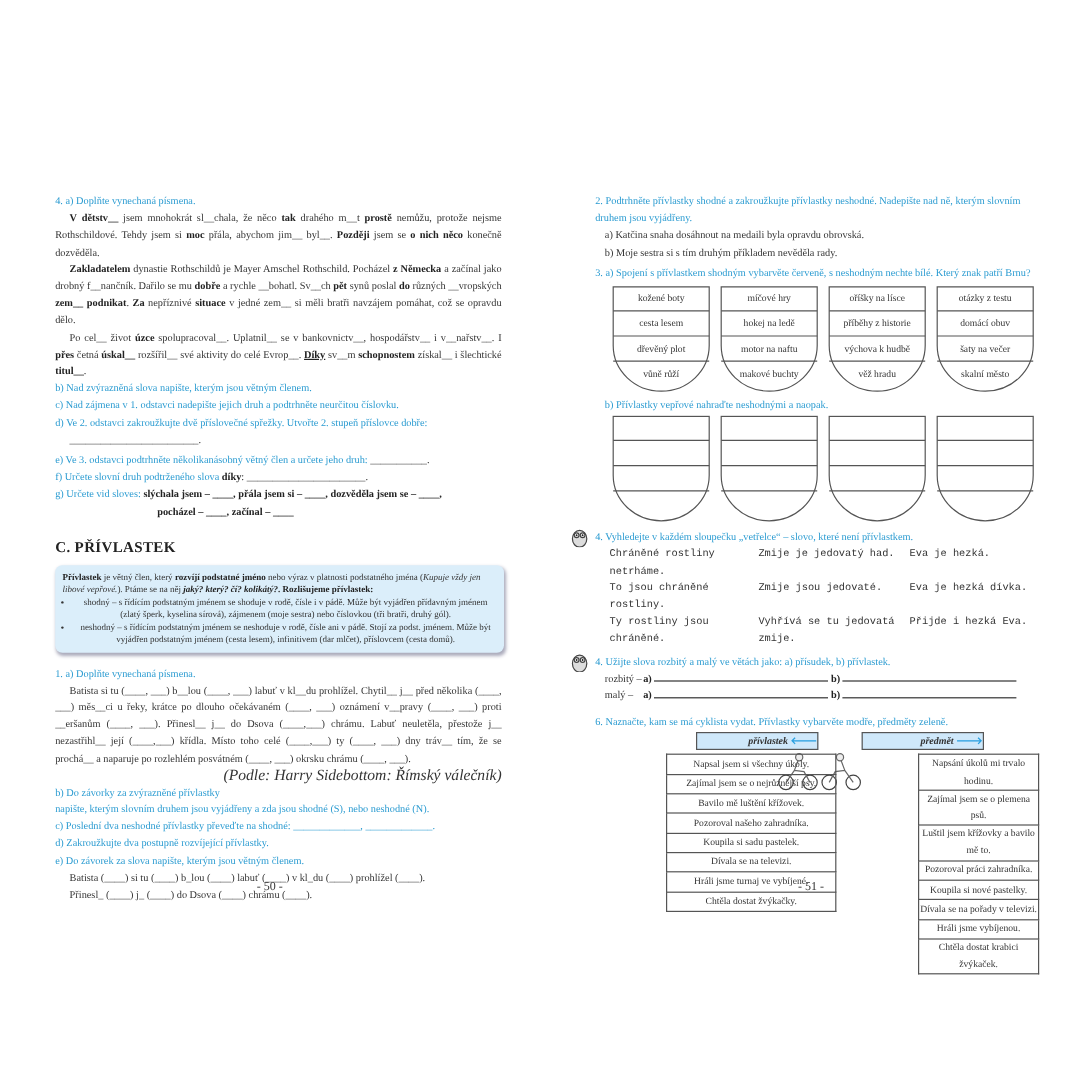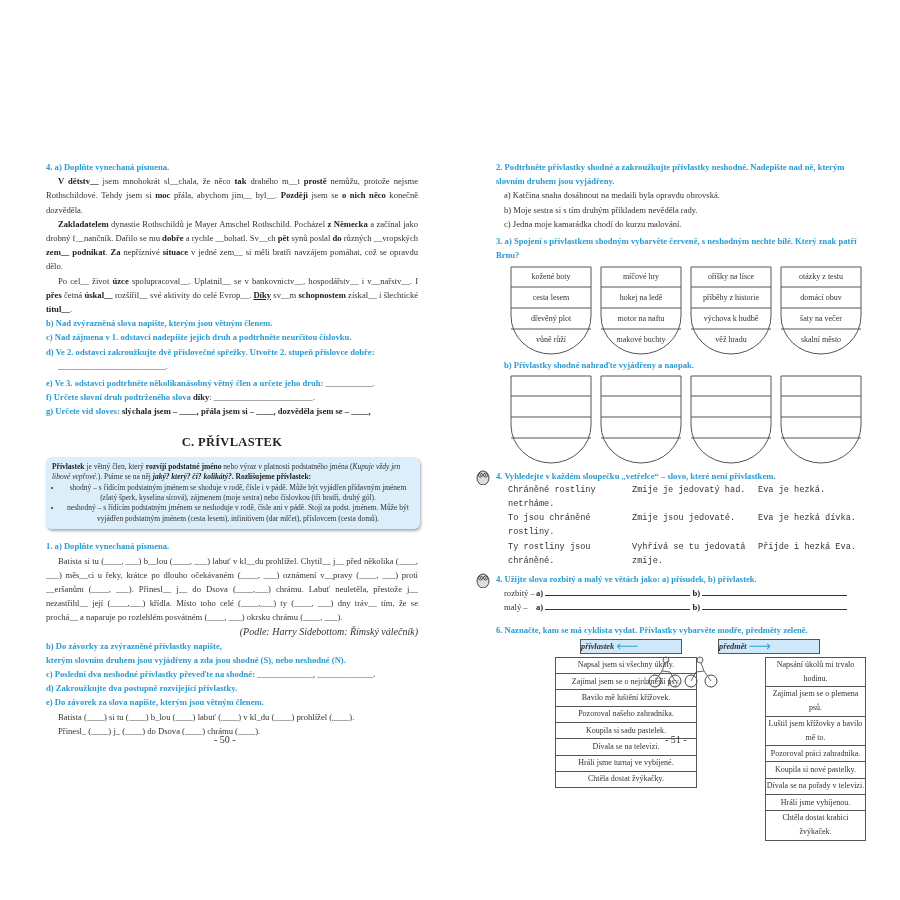--- a/index.html
+++ b/index.html
@@ -1,41 +1,41 @@
 <!DOCTYPE html>
 <html><head>
 <meta charset="utf-8">
 <style>
   html, body { margin:0; padding:0; }
   body { width:900px; height:900px; background:#ffffff; position:relative; overflow:hidden;
          font-family:"Liberation Serif", "DejaVu Serif", serif; color:#333; }
   .page { position:absolute; top:160px; font-size:8.6px; line-height:14.2px; }
   .left { left:46px; width:372px; }
   .right { left:496px; width:370px; }
-  .q { color:#2a9bd1; font-weight:bold; }
+  .q { color:#2a9bd1; font-weight:normal; }
   .ind { text-indent:12px; text-align:justify; }
   b { font-weight:bold; color:#222; }
-  .sec-title { text-align:center; font-weight:bold; font-size:12.5px; letter-spacing:0.3px; color:#222; margin:16px 0 8px; }
+  .sec-title { text-align:left; font-weight:bold; font-size:12.5px; letter-spacing:0.3px; color:#222; margin:16px 0 8px; }
   .infobox { background:#dbeefa; border-radius:6px; padding:5px 6px; font-size:7.5px; line-height:10.4px;
              box-shadow:1px 2px 3px #aab; margin-right:-2px; }
   .infobox ul { margin:0; padding:0 0 0 10px;text-align:center; }
   .infobox li { margin:0; }
   .pgnum { position:absolute; top:734px; font-size:10px; color:#333; }
-  .src { font-style:italic; font-size:10px; float:right; }
+  .src { font-style:italic; font-size:13px; float:right; }
   .shields { display:flex; gap:8px; margin:4px 0 0 14px; }
   .shield { width:82px; position:relative; }
   .shield svg { display:block; }
   .shield .cell { position:absolute; left:0; width:82px; text-align:center; font-size:8px; height:36px; line-height:20px; }
   .owl { position:absolute; left:-20px; width:14px; height:16px; }
   .cols3 { display:grid; grid-template-columns:124px 126px 110px; padding-left:12px;font-family:Liberation Mono, monospace; }
   .cyc { position:relative; height:170px; }
   .tbl { position:absolute; border-collapse:collapse; font-size:8px;margin-left:47px; }
   .tbl td { border:1px solid #555; height:15.3px; padding:0; text-align:center; width:140px; }
   .lbl { position:absolute; top:8px; width:100px; height:13px; background:#cfe8fa; border:1px solid #555;
-         font-style:italic; font-weight:bold; font-size:8.3px; text-align:left; line-height:13px; }
+         font-style:italic; font-weight:bold; font-size:8.3px; text-align:right; line-height:13px; }
   .arrow { color:#2aa0e0; font-style:normal; }
 </style>
 </head>
 <body>
 
 <div class="page left">
   <div class="q">4. a) Doplňte vynechaná písmena.</div>
   <div class="ind">
     <b>V dětstv__</b><span> jsem mnohokrát sl__chala, že něco </span><b>tak</b><span> drahého m__t </span><b>prostě</b><span> nemůžu, protože nejsme Rothschildové. Tehdy jsem si </span><b>moc</b><span> přála, abychom jim__ byl__. </span><b>Později</b><span> jsem se </span><b>o nich</b><span> </span><b>něco</b><span> konečně dozvěděla.</span>
   </div>
@@ -45,20 +45,21 @@
   <div class="ind">
     <span>Po cel__ život </span><b>úzce</b><span> spolupracoval__. Uplatnil__ se v bankovnictv__, hospodářstv__ i v__nařstv__. I </span><b>přes</b><span> četná </span><b>úskal__</b><span> rozšířil__ své aktivity do celé Evrop__. </span><b style="text-decoration:underline">Díky</b><span> sv__m </span><b>schopnostem</b><span> získal__ i šlechtické </span><b>titul__</b><span>.</span>
   </div>
   <div class="q">b) Nad zvýrazněná slova napište, kterým jsou větným členem.</div>
   <div class="q">c) Nad zájmena v 1. odstavci nadepište jejich druh a podtrhněte neurčitou číslovku.</div>
   <div class="q">d) Ve 2. odstavci zakroužkujte dvě příslovečné spřežky. Utvořte 2. stupeň příslovce dobře:</div>
   <div style="padding-left:12px">_________________________.</div>
   <div style="margin-top:3px"><span class="q">e) Ve 3. odstavci podtrhněte několikanásobný větný člen a určete jeho druh:</span><span> ___________.</span></div>
   <div><span class="q">f) Určete slovní druh podtrženého slova </span><b>díky</b><span>: _______________________.</span></div>
   <div><span class="q">g) Určete vid sloves: </span><b>slýchala jsem – ____, přála jsem si – ____, dozvěděla jsem se – ____,</b></div>
+  <div style="padding-left:85px"><b>pocházel – ____, začínal – ____</b></div>
 
   <div class="sec-title">C. PŘÍVLASTEK</div>
 
   <div class="infobox">
     <div><b>Přívlastek</b><span> je větný člen, který </span><b>rozvíjí podstatné jméno</b><span> nebo výraz v platnosti podstatného jména (</span><i>Kupuje vždy jen libové vepřové.</i><span>). Ptáme se na něj </span><b><i>jaký? který? čí? kolikátý?</i></b><b>. Rozlišujeme přívlastek:</b></div>
     <ul>
       <li>shodný – s řídícím podstatným jménem se shoduje v rodě, čísle i v pádě. Může být vyjádřen přídavným jménem (zlatý šperk, kyselina sírová), zájmenem (moje sestra) nebo číslovkou (tři bratři, druhý gól).</li>
       <li>neshodný – s řídícím podstatným jménem se neshoduje v rodě, čísle ani v pádě. Stojí za podst. jménem. Může být vyjádřen podstatným jménem (cesta lesem), infinitivem (dar mlčet), příslovcem (cesta domů).</li>
     </ul>
   </div>
@@ -74,21 +75,20 @@
   <div class="q">e) Do závorek za slova napište, kterým jsou větným členem.</div>
   <div style="padding-left:12px">Batista (____) si tu (____) b_lou (____) labuť (____) v kl_du (____) prohlížel (____).</div>
   <div style="padding-left:12px">Přinesl_ (____) j_ (____) do Dsova (____) chrámu (____).</div>
 </div>
 <div class="pgnum" style="left:214px">- 50 -</div>
 
 <div class="page right">
   <div class="q">2. Podtrhněte přívlastky shodné a zakroužkujte přívlastky neshodné. Nadepište nad ně, kterým slovním druhem jsou vyjádřeny.</div>
   <div style="padding-left:8px">a) Katčina snaha dosáhnout na medaili byla opravdu obrovská.</div>
   <div style="padding-left:8px">b) Moje sestra si s tím druhým příkladem nevěděla rady.</div>
-  <div style="padding-left:8px">c) Jedna moje kamarádka chodí do kurzu malování.</div>
   <div class="q" style="margin-top:3px">3. a) Spojení s přívlastkem shodným vybarvěte červeně, s neshodným nechte bílé. Který znak patří Brnu?</div>
 
   <div class="shields">
     <div class="shield">
       <svg width="82" height="90" viewBox="0 0 82 90">
           <path d="M1 1 H81 V50 A40 38 0 0 1 1 50 Z" fill="#fff" stroke="#555"></path>
           <line x1="1" y1="21" x2="81" y2="21" stroke="#555"></line>
           <line x1="1" y1="42" x2="81" y2="42" stroke="#555"></line>
           <line x1="1" y1="63" x2="81" y2="63" stroke="#555"></line>
         </svg>
@@ -128,21 +128,21 @@
           <line x1="1" y1="42" x2="81" y2="42" stroke="#555"></line>
           <line x1="1" y1="63" x2="81" y2="63" stroke="#555"></line>
         </svg>
       <div class="cell" style="top:1px">otázky z testu</div>
       <div class="cell" style="top:22px">domácí obuv</div>
       <div class="cell" style="top:43px">šaty na večer</div>
       <div class="cell" style="top:64px">skalní město</div>
     </div>
   </div>
 
-  <div class="q" style="margin-top:2px;padding-left:8px">b) Přívlastky shodné nahraďte vyjádřeny a naopak.</div>
+  <div class="q" style="margin-top:2px;padding-left:8px">b) Přívlastky vepřové nahraďte neshodnými a naopak.</div>
   <div class="shields" style="margin-top:2px">
     <div class="shield">
         <svg width="82" height="90" viewBox="0 0 82 90">
           <path d="M1 1 H81 V50 A40 38 0 0 1 1 50 Z" fill="#fff" stroke="#555"></path>
           <line x1="1" y1="21" x2="81" y2="21" stroke="#555"></line>
           <line x1="1" y1="42" x2="81" y2="42" stroke="#555"></line>
           <line x1="1" y1="63" x2="81" y2="63" stroke="#555"></line>
         </svg>
       </div>
     <div class="shield">

